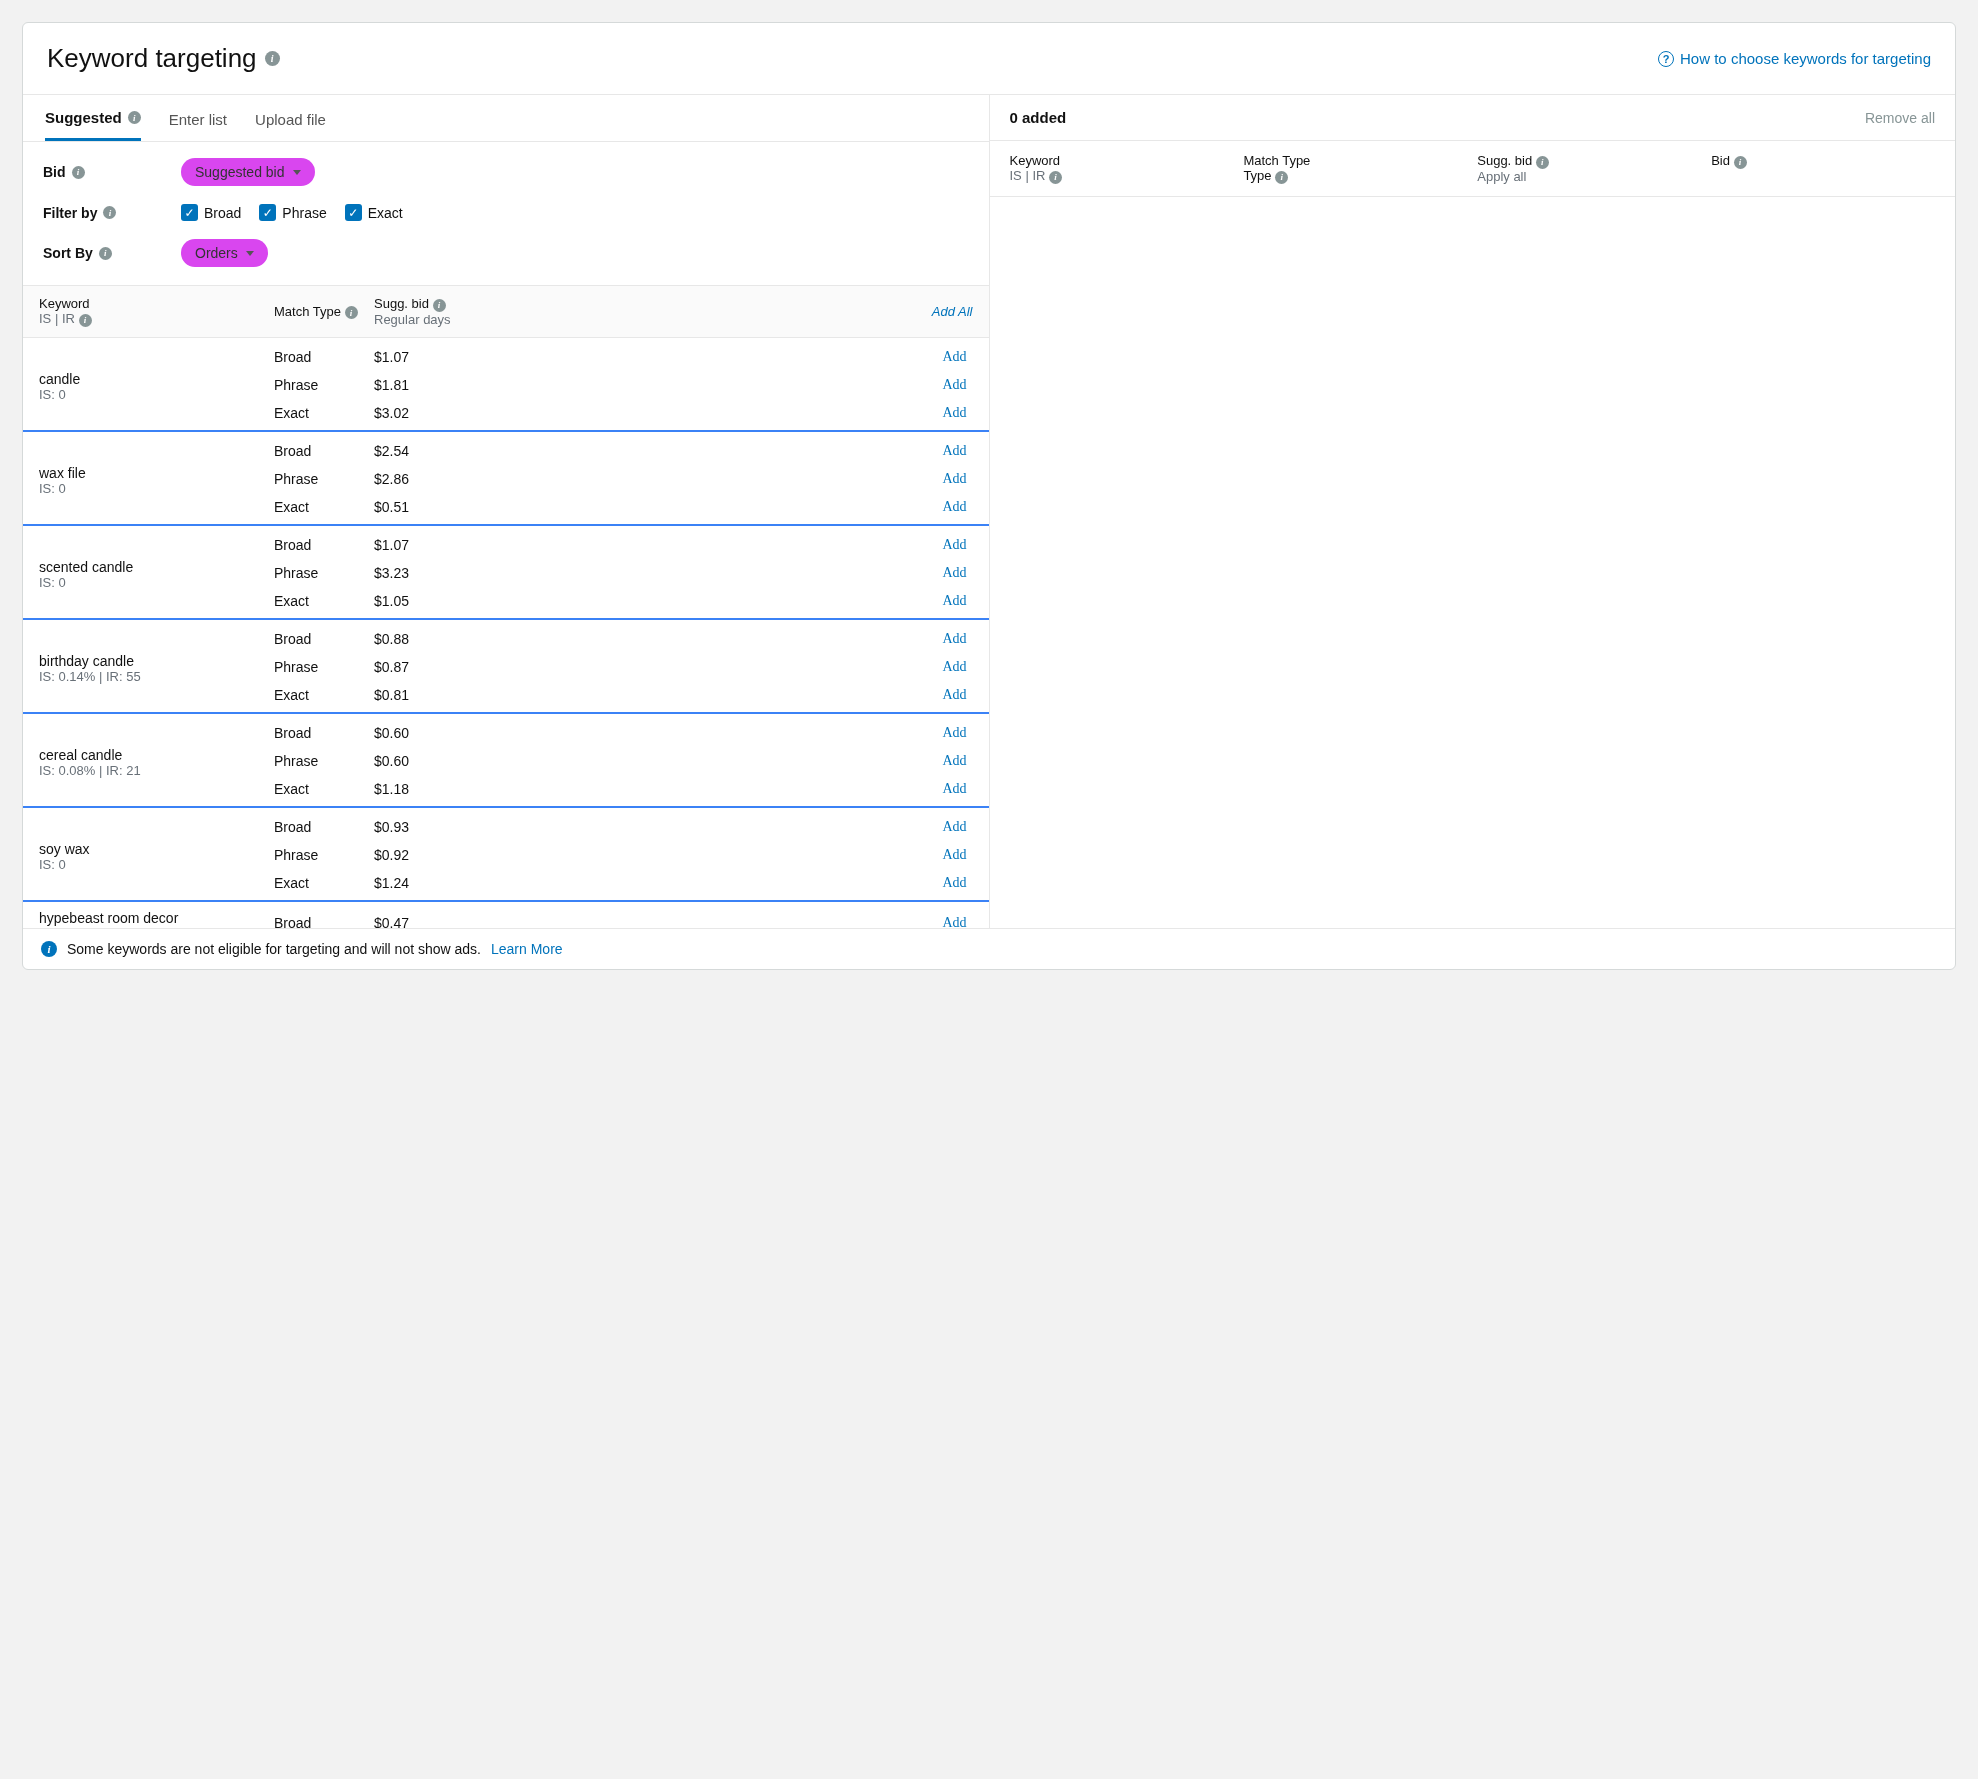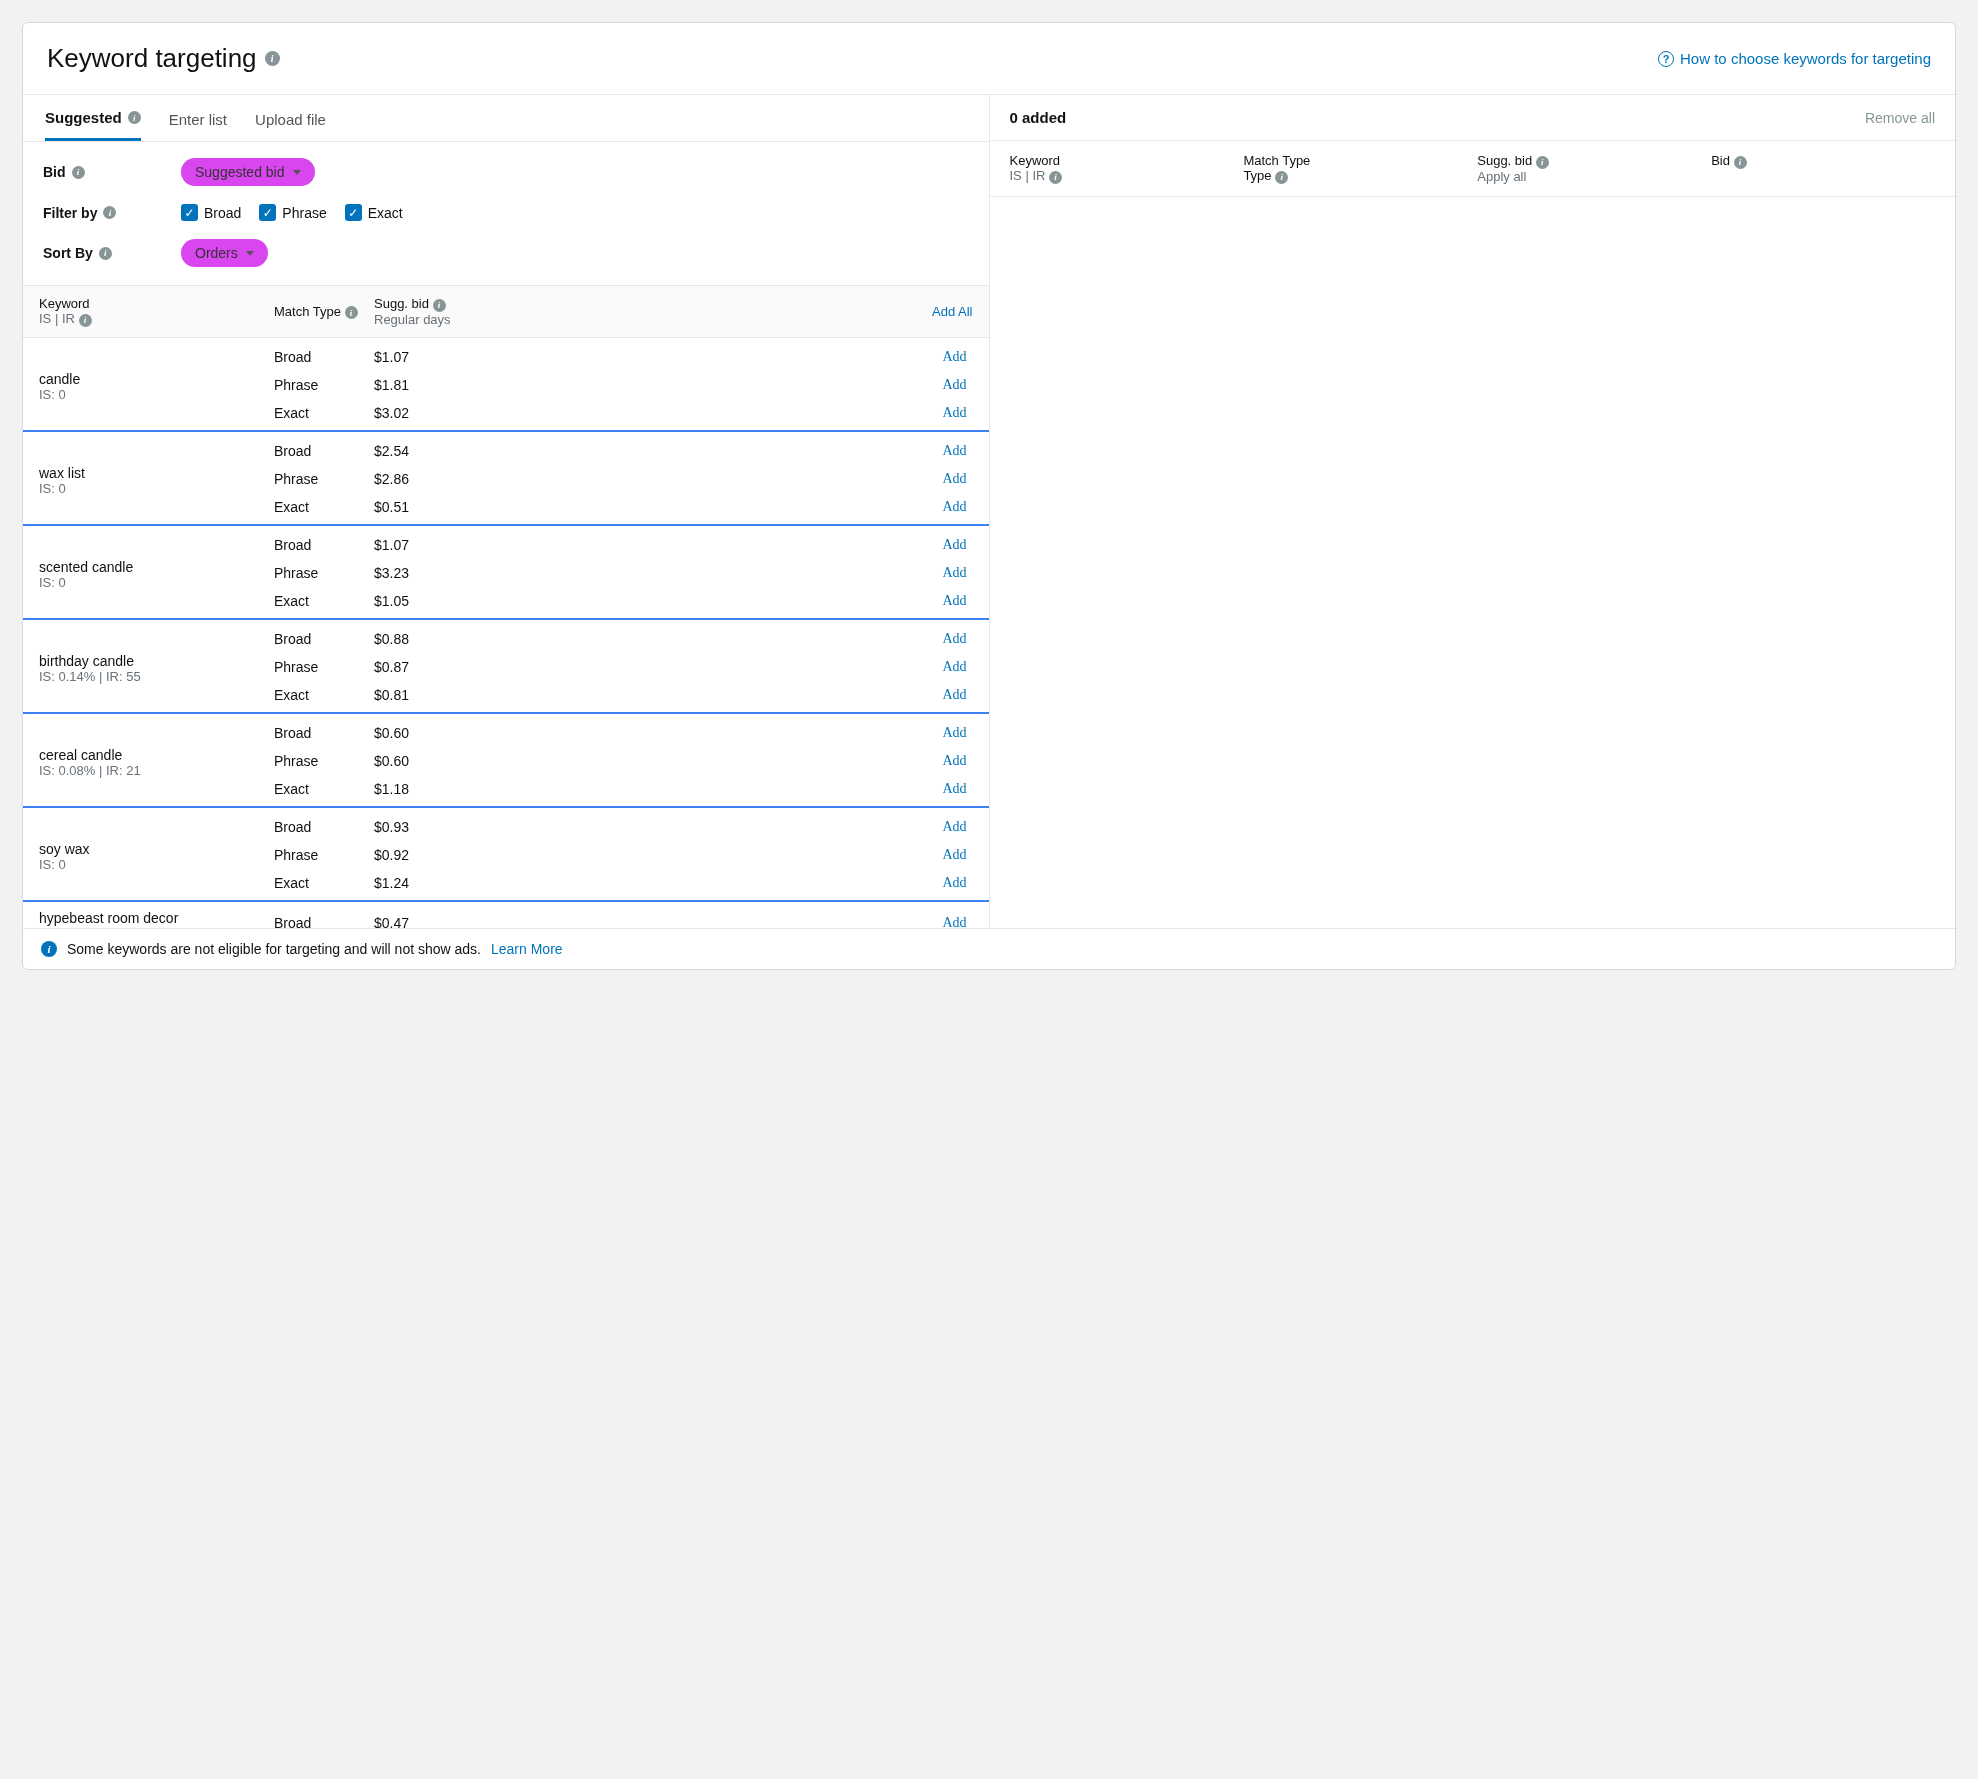--- a/index.html
+++ b/index.html
@@ -108,21 +108,21 @@
   background:#fafafa;
   border-top:1px solid #e7e7e7;
   border-bottom:1px solid #e7e7e7;
   padding: 10px 16px;
   font-size:13px;
   align-items:center;
 }
 .col-kw { flex: 0 0 235px; }
 .col-mt { flex: 0 0 100px; }
 .col-bid { flex: 0 0 110px; }
-.col-act { flex: 1; text-align:right; }
+.col-act { flex: 1; text-align:right;font-style:italic; }
 .left .col-act a, .right .col-act span.link, .addlink { color:#0073bb; cursor:pointer; }
 .subtext { color:#687078; font-size:13px;}
 .scroll { overflow-y:auto; height: 590px; position:relative;}
 .kwrow {
   display:flex;
   padding: 8px 16px 2px 16px;
   border-bottom: 2px solid #3b82f6;
   align-items:center;
 }
 .kwrow .mcol { display:flex; flex-direction:column; gap:6px; padding-bottom:4px;}
@@ -273,21 +273,21 @@
               </div>
               <div class="matchline">
                 <div class="c-mt">Exact</div>
                 <div class="c-bid">$3.02</div>
                 <div class="c-add"><span class="addlink">Add</span></div>
               </div>
             </div>
           </div>
           <div class="kwrow">
             <div class="col-kw">
-              <div>wax list</div>
+              <div>wax file</div>
               <div class="subtext">IS: 0</div>
             </div>
             <div class="mcol" style="flex: 1 1 0%;">
               <div class="matchline">
                 <div class="c-mt">Broad</div>
                 <div class="c-bid">$2.54</div>
                 <div class="c-add"><span class="addlink">Add</span></div>
               </div>
               <div class="matchline">
                 <div class="c-mt">Phrase</div>

